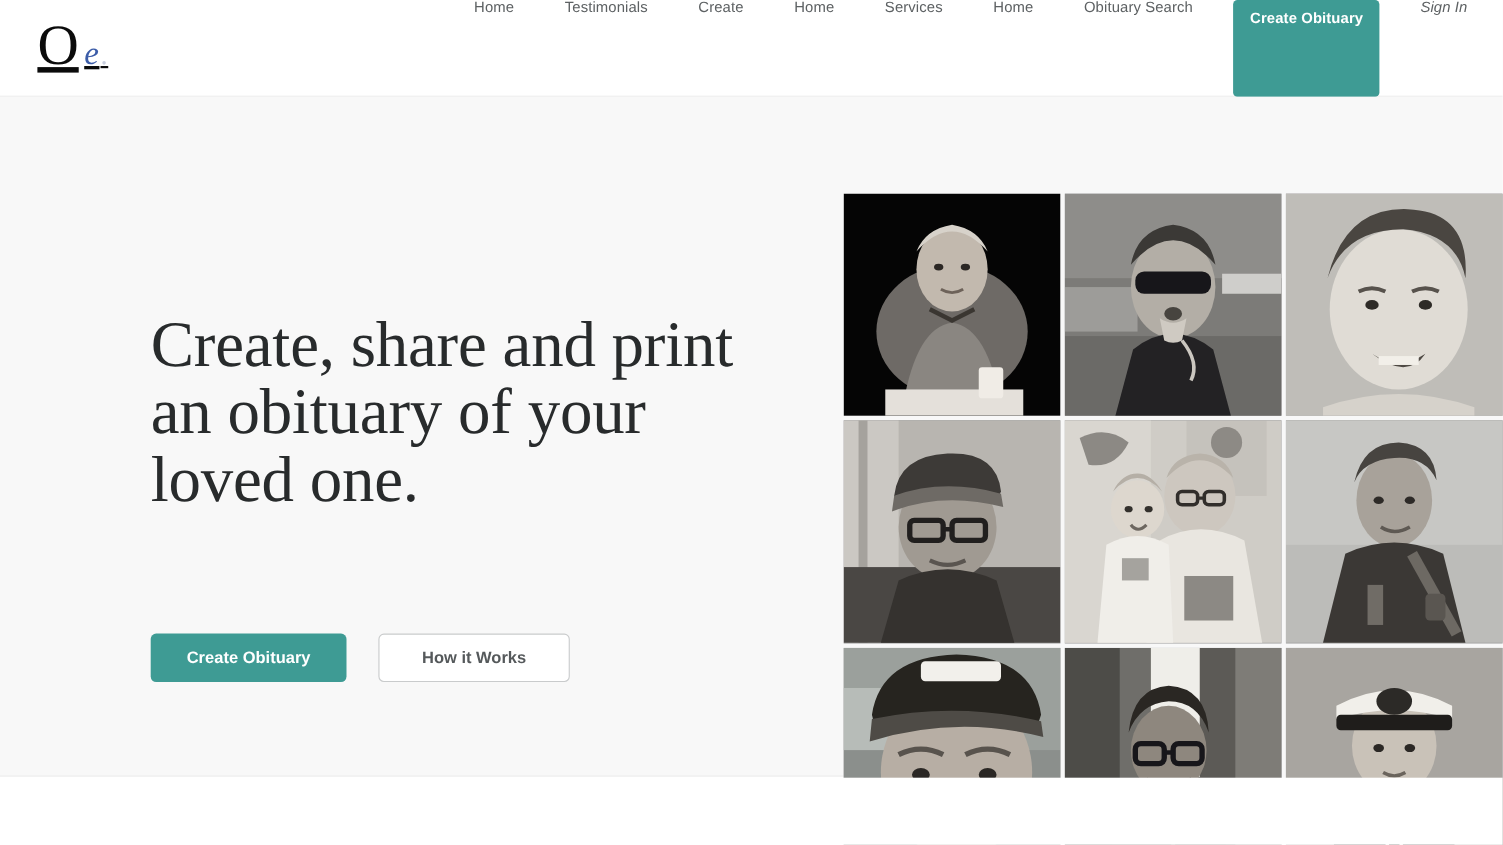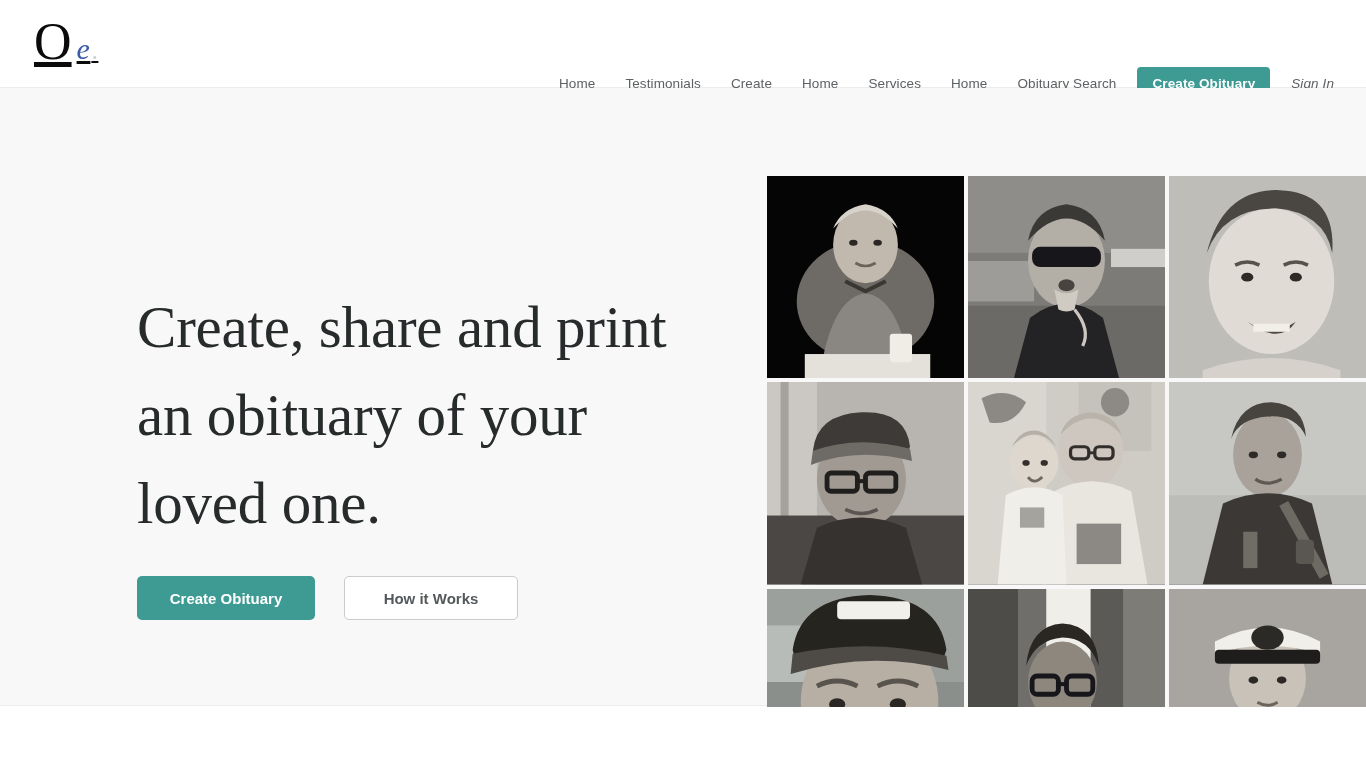--- a/index.html
+++ b/index.html
@@ -30,21 +30,21 @@
   .logo-rest { font-size:38px; letter-spacing:1px; }
   .logo-e {
     font-family:"Liberation Serif", serif;
     font-style:italic; font-size:30px; color:#3b5ca8;
     margin-left:5px; font-weight:400;
   }
   .logo-dot { color:#c8cede; font-size:26px; margin-left:1px; }
 
   .nav {
     position:absolute; right:22px; top:0; height:88px;
-    display:flex; align-items:center; gap:0px;margin-top:40px;
+    display:flex; gap:16px;
   }
   .nav a {
     font-size:13.5px; color:#5d6163; text-decoration:none;
     padding:0 15px; line-height:1; white-space:nowrap;
     letter-spacing:0.1px;
   }
   .nav a.signin { padding-right:10px;font-style:italic; }
   .nav .btn-nav {
     background:#3e9b94; color:#ffffff;
     font-size:13.5px; font-weight:600;
@@ -54,21 +54,21 @@
 
   
   .hero {
     position:absolute; top:88px; left:0; width:1366px; height:618px;
     background:#f8f8f8;
     border-bottom:1px solid #ececec;
   }
   .hero-copy { position:absolute; left:137px; top:195px; width:560px; }
   .hero-title {
     font-family:"Liberation Serif", serif;
-    font-size:59px; line-height:88px;
+    font-size:59px; line-height:61px;
     color:#282b2c; font-weight:400;
     letter-spacing:-0.2px;
   }
   .hero-actions {
     position:absolute; left:137px; top:488px;
     display:flex; align-items:center; gap:29px;
   }
   .btn {
     font-size:15px; font-weight:700; line-height:1;
     border-radius:5px; cursor:pointer; white-space:nowrap;

